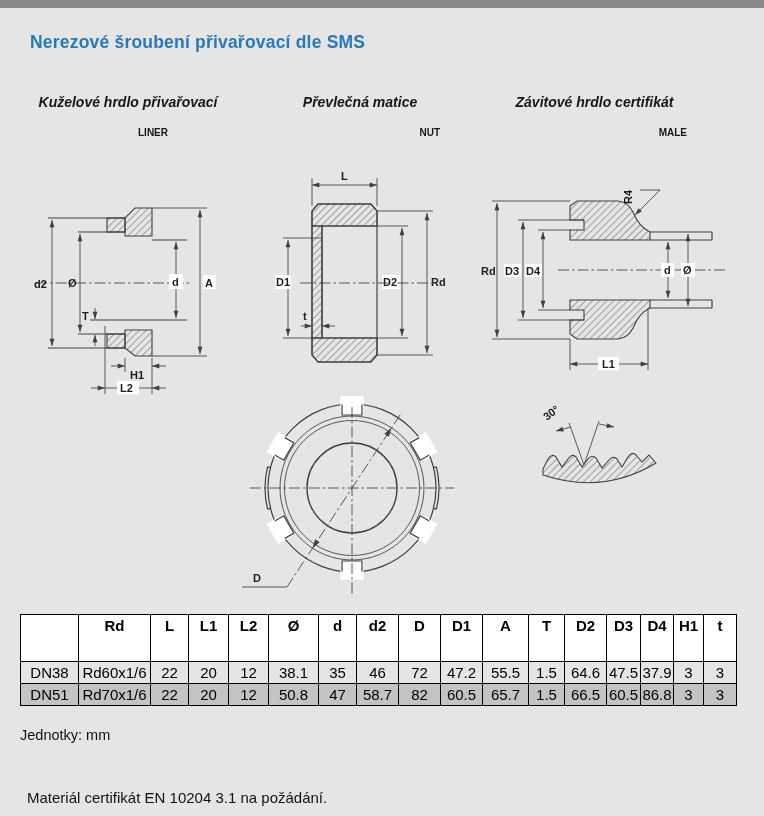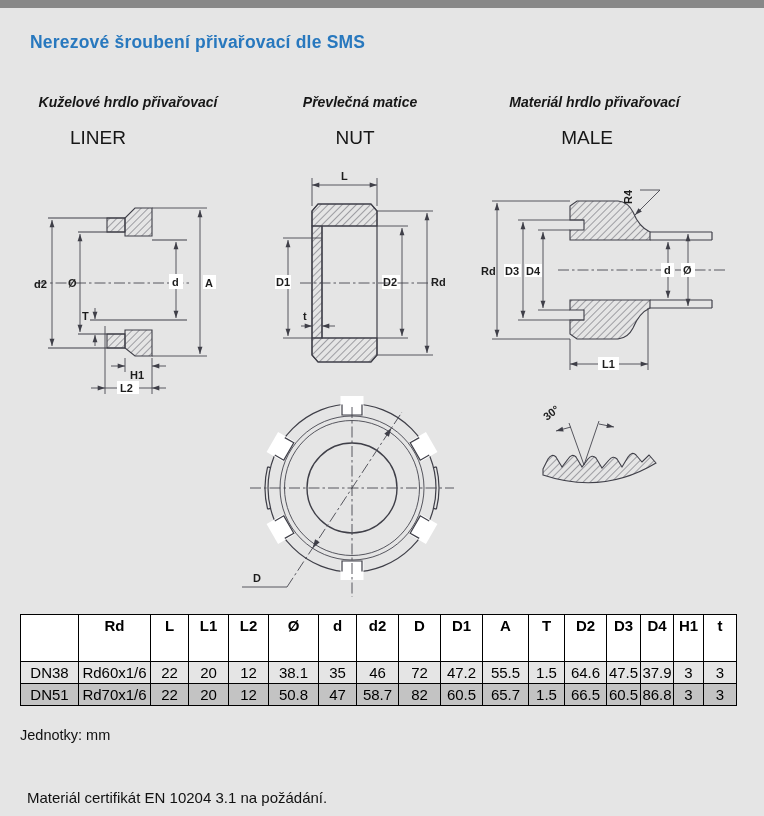--- a/index.html
+++ b/index.html
@@ -6,21 +6,21 @@
   .page{
     position:relative;width:764px;height:816px;background:#e5e5e5;
     font-family:"Liberation Sans", sans-serif;color:#111;overflow:hidden;
     margin:8px auto;
   }
   .title{
     position:absolute;left:30px;top:24px;font-size:17.5px;font-weight:600;
     color:var(--title-blue,#2878be);letter-spacing:.2px;
   }
   .col-heading{position:absolute;top:86px;font-size:14px;font-weight:bold;text-align:center;color:#161616;font-style:italic;}
-  .col-sub{position:absolute;top:119px;font-size:19px;font-weight:normal;text-align:center;color:#161616;}
+  .col-sub{position:absolute;top:119px;font-size:10px;font-weight:bold;text-align:right;color:#161616;}
   .h1c{left:28px;width:200px;}
   .h2c{left:270px;width:180px;}
   .h3c{left:487px;width:215px;}
   .s1c{left:28px;width:140px;}
   .s2c{left:270px;width:170px;}
   .s3c{left:487px;width:200px;}
   svg.drawing{position:absolute;overflow:visible;}
   svg.drawing .ol{stroke:#3f3f48;stroke-width:1.2;fill:none;}
   svg.drawing .dl{stroke:#45454e;stroke-width:0.9;fill:none;}
   svg.drawing .cl{stroke:#45454e;stroke-width:0.9;fill:none;stroke-dasharray:11 3 2.5 3;}
@@ -53,21 +53,21 @@
       <marker id="ar" viewBox="0 0 10 10" refX="9.5" refY="5" markerWidth="9" markerHeight="9" orient="auto-start-reverse">
         <path d="M0.5,2 L9.5,5 L0.5,8 Z" fill="#3f3f48"></path>
       </marker>
     </defs>
   </svg>
 
   <div class="title">Nerezové šroubení přivařovací dle SMS</div>
 
   <div class="col-heading h1c">Kuželové hrdlo přivařovací</div>
   <div class="col-heading h2c">Převlečná matice</div>
-  <div class="col-heading h3c">Materiál hrdlo přivařovací</div>
+  <div class="col-heading h3c">Závitové hrdlo certifikát</div>
   <div class="col-sub s1c">LINER</div>
   <div class="col-sub s2c">NUT</div>
   <div class="col-sub s3c">MALE</div>
 
   <svg class="drawing" style="left:28px;top:150px" width="200" height="245" viewBox="0 0 200 245">
     <line class="cl" x1="8" y1="125" x2="162" y2="125"></line>
 
     <line class="ol" x1="20" y1="60" x2="97" y2="60"></line>
     <line class="ol" x1="50" y1="74" x2="97" y2="74"></line>
     <rect class="hat" x="79" y="60" width="18" height="14"></rect>

